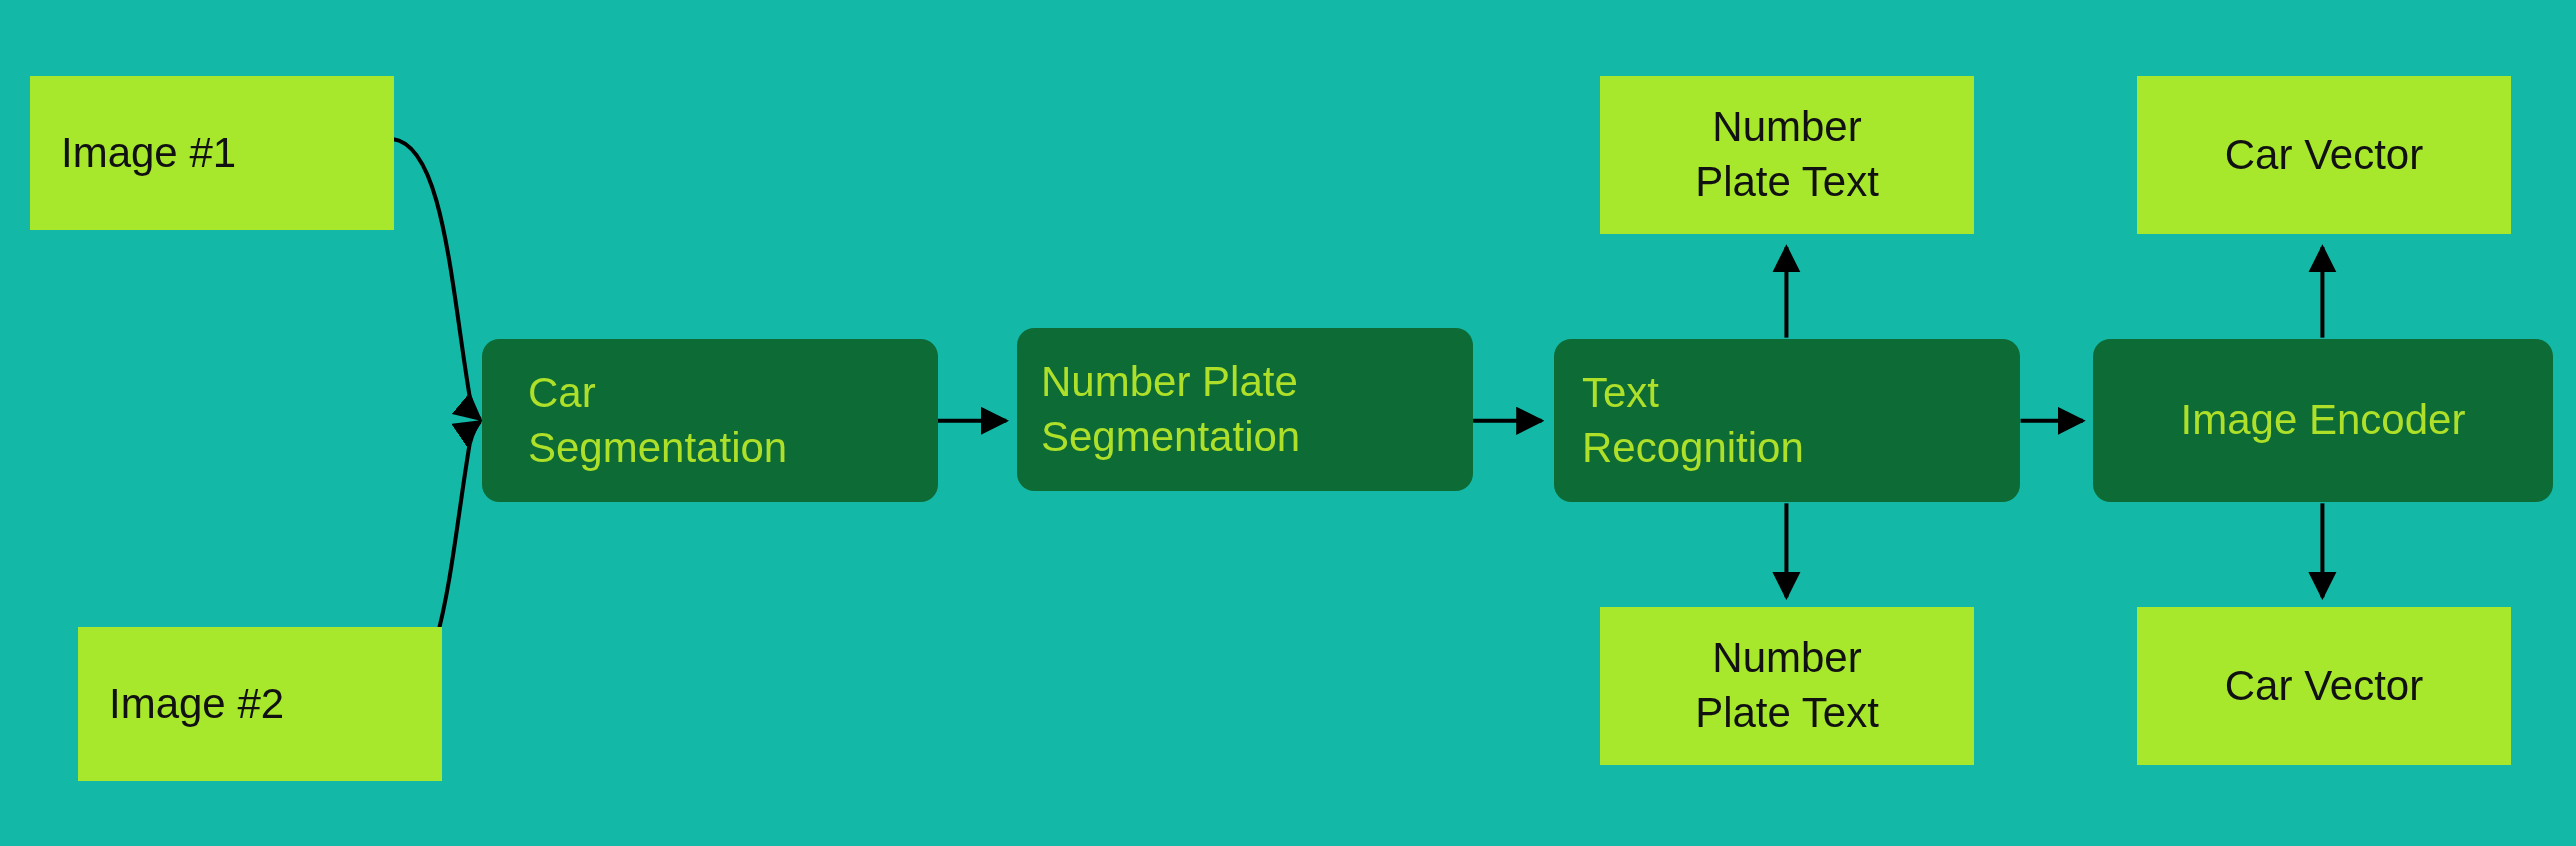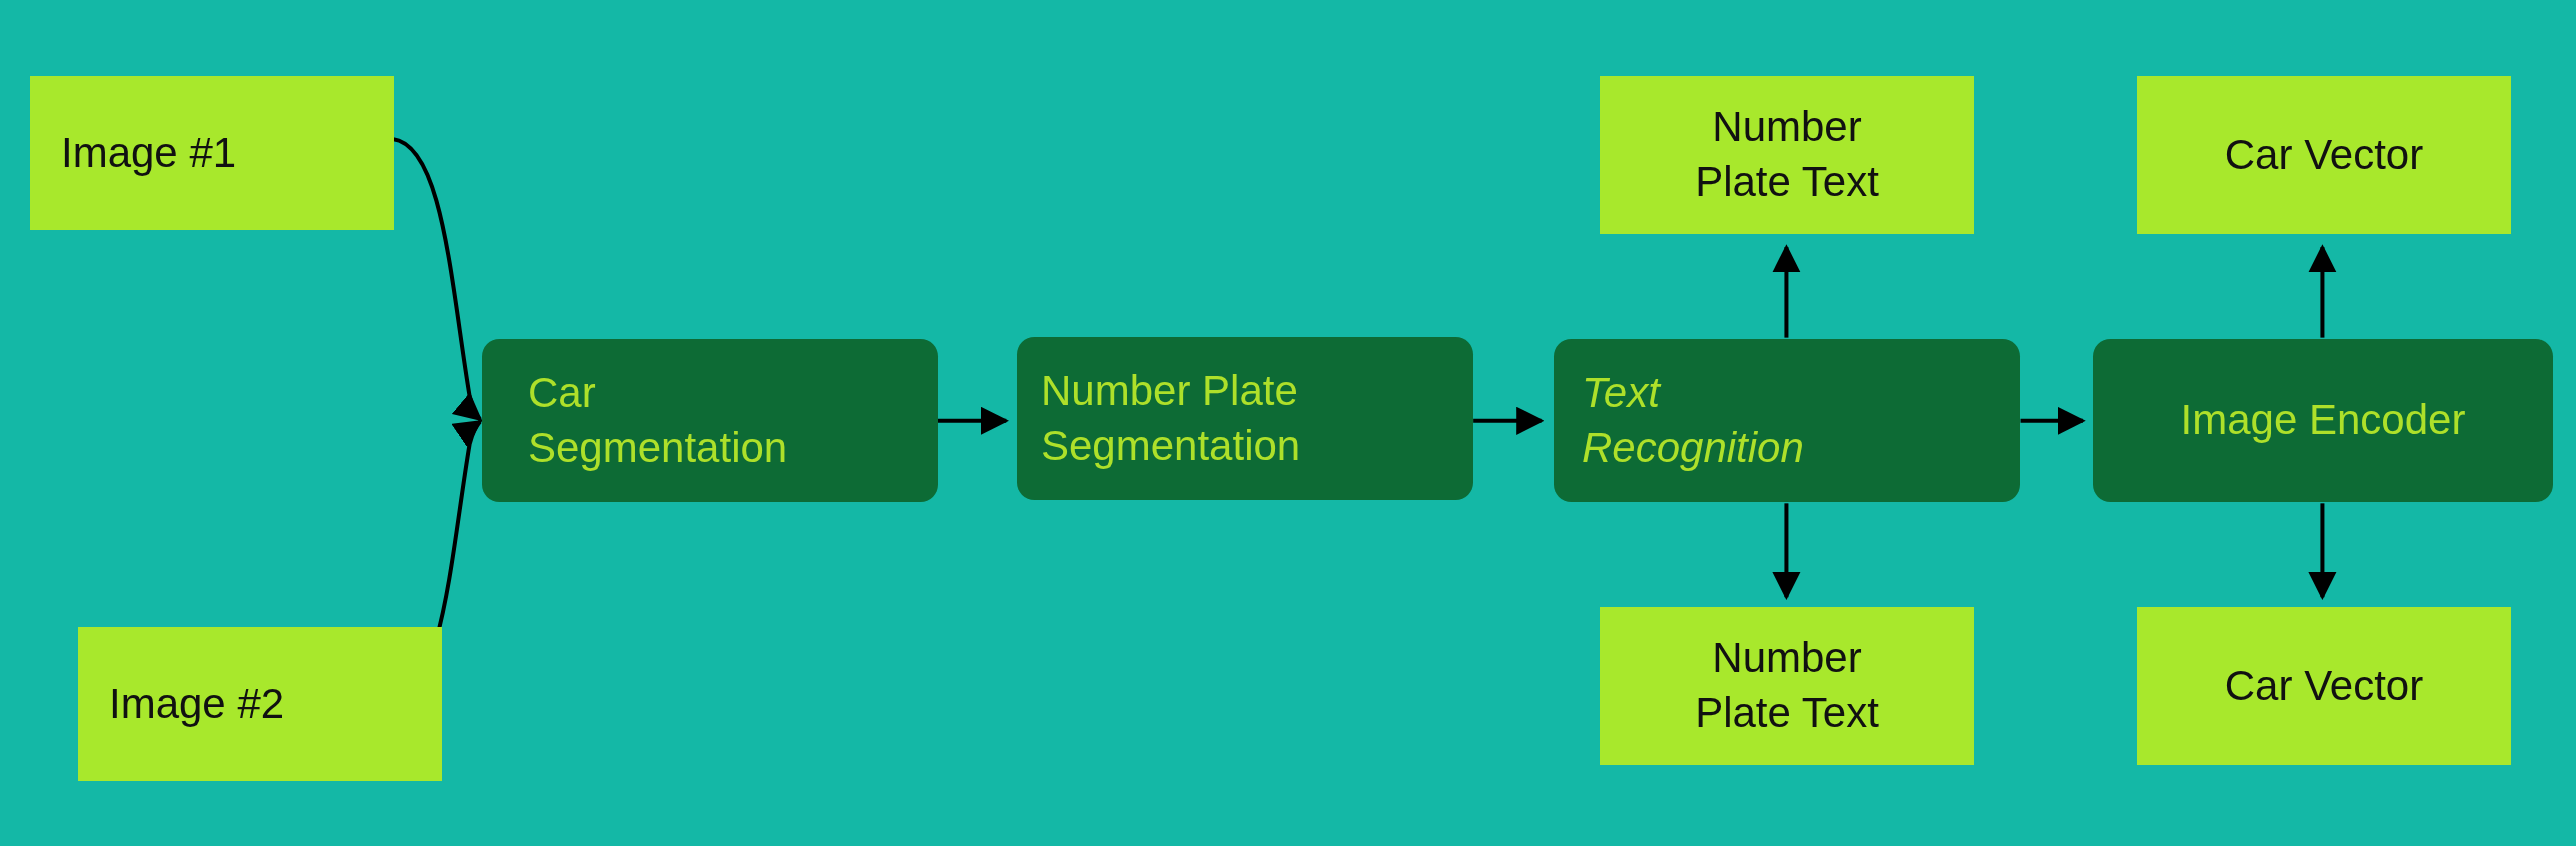--- a/index.html
+++ b/index.html
@@ -99,24 +99,24 @@
     <path d="M 3462 750 L 3462 890" fill="none" stroke="#000000" stroke-width="6" marker-end="url(#arrowhead)"></path>
   </svg>
 
   <div class="node node-input" style="left:30px; top:76px; width:364px; height:154px;">Image #1</div>
 
   <div class="node node-input" style="left:30px; top:627px; width:364px; height:154px;margin-left:48px;">Image #2</div>
 
   <div class="node node-process" style="left:482px; top:339px; width:456px; height:163px;padding-left:46px;">Car
 Segmentation</div>
 
-  <div class="node node-process" style="left:1017px; top:337px; width:456px; height:163px;padding-left:24px;">Number Plate
+  <div class="node node-process" style="left:1017px; top:328px; width:456px; height:163px;padding-left:24px;">Number Plate
 Segmentation</div>
 
-  <div class="node node-process" style="left:1554px; top:339px; width:466px; height:163px;font-style:italic;">Text
+  <div class="node node-process" style="left:1554px; top:339px; width:466px; height:163px;">Text
 Recognition</div>
 
   <div class="node node-process center-label" style="left:2093px; top:339px; width:460px; height:163px;text-align:right;">Image Encoder</div>
 
   <div class="node node-output" style="left:1600px; top:76px; width:374px; height:158px;">Number
 Plate Text</div>
 
   <div class="node node-output" style="left:1600px; top:607px; width:374px; height:158px;">Number
 Plate Text</div>
 

